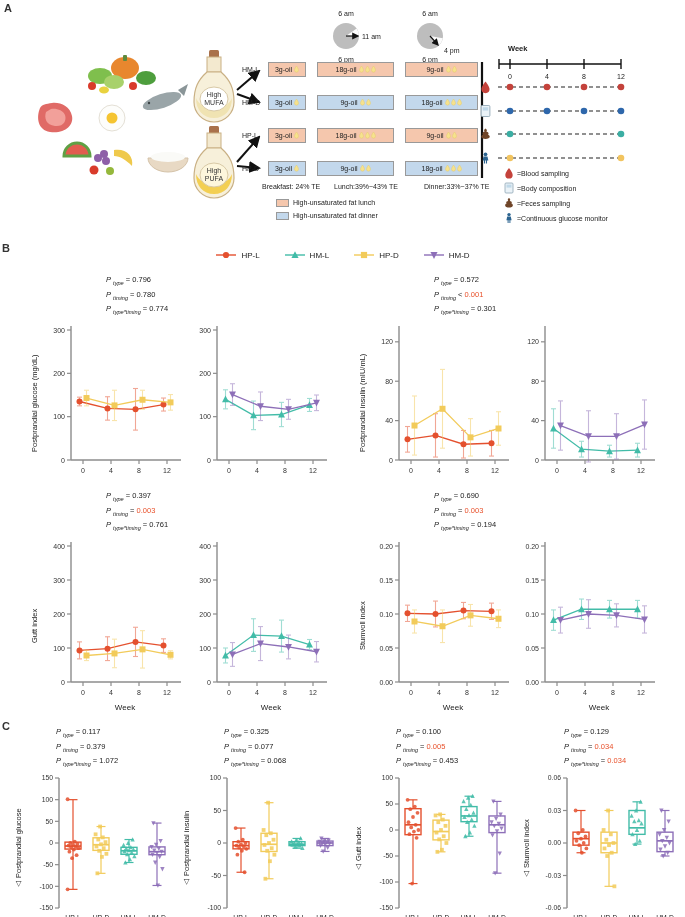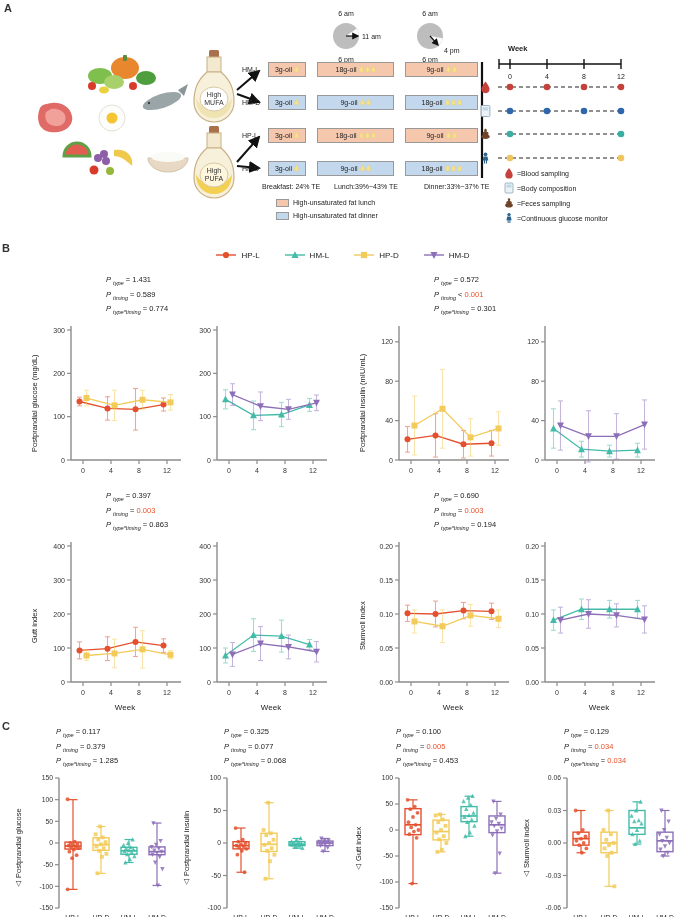--- a/index.html
+++ b/index.html
@@ -414,22 +414,22 @@
           <svg width="22" height="10">
             <line x1="1" y1="5" x2="21" y2="5" stroke="#8D6FB8" stroke-width="1.4"></line>
             <path d="M11 8.875L14.565 1.9L7.4350000000000005 1.9Z" fill="#8D6FB8"></path>
           </svg>
           <span>HM-D</span>
         </span>
       </div>
     <div id="chartsB">
         <div class="bgroup" style="left: 28px; top: 34px; width: 310px;">
           <div class="pblock">
-            <div class="pline"><i>P</i> <sub>type</sub> = <span class="">1.431</span></div>
-            <div class="pline"><i>P</i> <sub>timing</sub> = <span class="">0.589</span></div>
+            <div class="pline"><i>P</i> <sub>type</sub> = <span class="">0.796</span></div>
+            <div class="pline"><i>P</i> <sub>timing</sub> = <span class="">0.780</span></div>
             <div class="pline"><i>P</i> <sub>type*timing</sub> = <span class="">0.774</span></div>
           </div>
           <div class="chartrow">
             <div class="vlab" style="height: 162px;">Postprandial glucose (mg/dL)</div>
             <svg width="146" height="162">
               <line x1="30" y1="4" x2="30" y2="138" stroke="#8C8C8C" stroke-width="1.4"></line>
               <line x1="30" y1="138" x2="140" y2="138" stroke="#8C8C8C" stroke-width="1.4"></line>
               <line x1="26" y1="138" x2="30" y2="138" stroke="#8C8C8C" stroke-width="1.2"></line>
               <text x="24" y="140.5" text-anchor="end" font-size="7" fill="#333">0</text>
               <line x1="26" y1="94.66666666666667" x2="30" y2="94.66666666666667" stroke="#8C8C8C" stroke-width="1.2"></line>
@@ -684,21 +684,21 @@
                 <path d="M101.5 118.11363636363636L104.95 111.36363636363636L98.05 111.36363636363636Z" fill="#8D6FB8"></path>
                 <path d="M129.5 106.29545454545455L132.95 99.54545454545455L126.05 99.54545454545455Z" fill="#8D6FB8"></path>
               </g>
             </svg>
           </div>
         </div>
         <div class="bgroup" style="left: 28px; top: 250px; width: 310px;">
           <div class="pblock">
             <div class="pline"><i>P</i> <sub>type</sub> = <span class="">0.397</span></div>
             <div class="pline"><i>P</i> <sub>timing</sub> = <span class="red">0.003</span></div>
-            <div class="pline"><i>P</i> <sub>type*timing</sub> = <span class="">0.863</span></div>
+            <div class="pline"><i>P</i> <sub>type*timing</sub> = <span class="">0.761</span></div>
           </div>
           <div class="chartrow">
             <div class="vlab" style="height: 176px;">Gutt index</div>
             <svg width="146" height="176">
               <line x1="30" y1="4" x2="30" y2="144" stroke="#8C8C8C" stroke-width="1.4"></line>
               <line x1="30" y1="144" x2="140" y2="144" stroke="#8C8C8C" stroke-width="1.4"></line>
               <line x1="26" y1="144" x2="30" y2="144" stroke="#8C8C8C" stroke-width="1.2"></line>
               <text x="24" y="146.5" text-anchor="end" font-size="7" fill="#333">0</text>
               <line x1="26" y1="110" x2="30" y2="110" stroke="#8C8C8C" stroke-width="1.2"></line>
               <text x="24" y="112.5" text-anchor="end" font-size="7" fill="#333">100</text>
@@ -970,21 +970,21 @@
       </div>
   </section>
 
   <section id="panelC">
     <div class="plabel abs" style="left:2px;top:4px;">C</div>
     <div id="chartsC">
         <div class="cgroup" style="left: 12px; top: 10px; width: 164px;">
           <div class="pblock">
             <div class="pline"><i>P</i> <sub>type</sub> = <span class="">0.117</span></div>
             <div class="pline"><i>P</i> <sub>timing</sub> = <span class="">0.379</span></div>
-            <div class="pline"><i>P</i> <sub>type*timing</sub> = <span class="">1.285</span></div>
+            <div class="pline"><i>P</i> <sub>type*timing</sub> = <span class="">1.072</span></div>
           </div>
           <div class="chartrow">
             <div class="vlab" style="height: 150px;">△ Postprandial glucose</div>
             <svg width="150" height="150">
               <line x1="34" y1="4" x2="34" y2="134" stroke="#8C8C8C" stroke-width="1.4"></line>
               <line x1="30" y1="134" x2="34" y2="134" stroke="#8C8C8C" stroke-width="1.2"></line>
               <text x="28" y="136.4" text-anchor="end" font-size="6.8" fill="#333">-150</text>
               <line x1="30" y1="112.33333333333334" x2="34" y2="112.33333333333334" stroke="#8C8C8C" stroke-width="1.2"></line>
               <text x="28" y="114.73333333333335" text-anchor="end" font-size="6.8" fill="#333">-100</text>
               <line x1="30" y1="90.66666666666667" x2="34" y2="90.66666666666667" stroke="#8C8C8C" stroke-width="1.2"></line>

